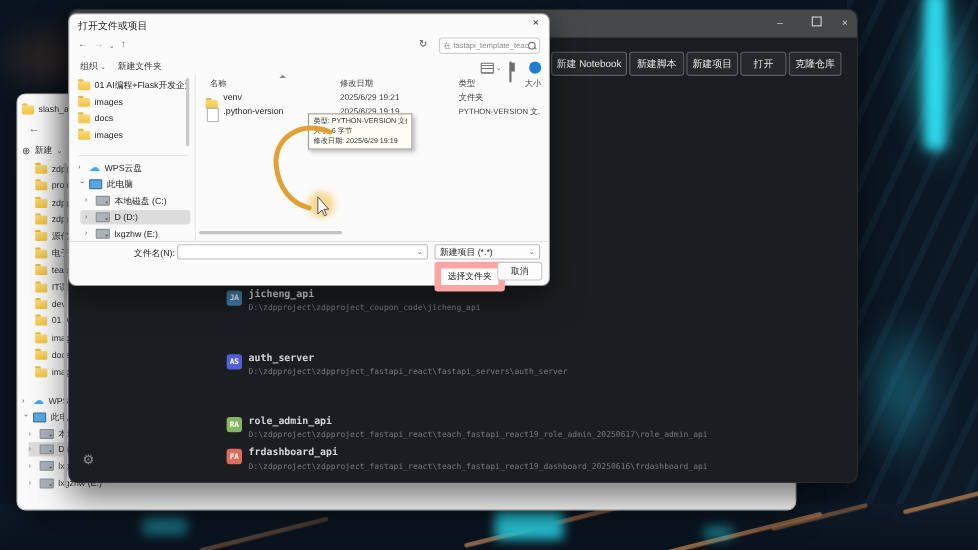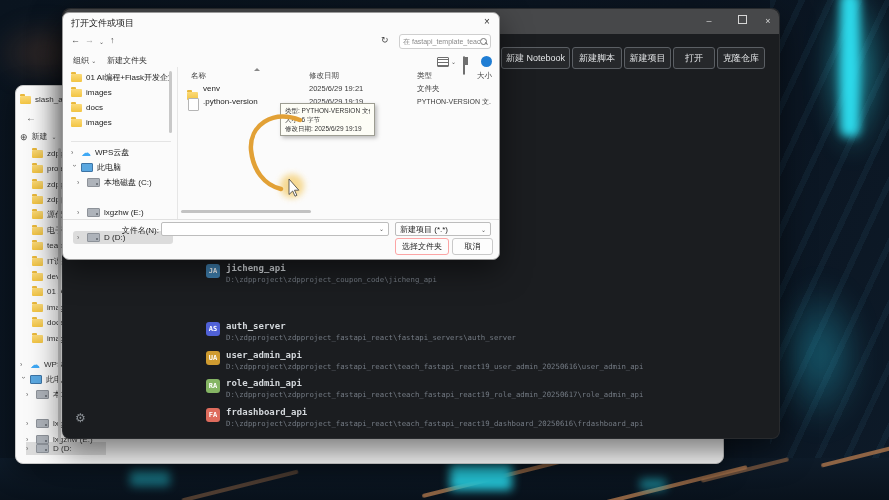--- a/index.html
+++ b/index.html
@@ -71,38 +71,38 @@
     display:flex;align-items:center;padding:0 3px;box-sizing:border-box;font-size:7px;color:#8a8a8a;}
   .mag{width:5px;height:5px;border:1px solid #777;border-radius:50%;position:relative;flex:none;}
   .mag::after{content:"";position:absolute;left:4px;top:4px;width:3px;height:1px;background:#777;transform:rotate(45deg);}
   .tbar-txt{position:absolute;top:42px;font-size:8px;color:#333;}
   .viewico{width:10px;height:8px;border:1px solid #6f6f6f;border-radius:1px;background:
     repeating-linear-gradient(#fff 0 1px,#6f6f6f 1px 2px,#fff 2px 3px);}
   .paneico{width:10px;height:8px;border:1px solid #6f6f6f;border-radius:1px;position:relative;}
   .paneico::after{content:"";position:absolute;left:0;top:0;width:4px;height:8px;background:#6f6f6f;}
   .bluecirc{width:11px;height:11px;border-radius:50%;background:#1f7dd4;}
   .side-item{position:absolute;left:4px;width:108px;height:13px;display:flex;align-items:center;gap:4px;font-size:8px;color:#222;border-radius:3px;padding-left:4px;box-sizing:border-box;}
-  .side-sel{background:#dcdcdc;margin-top:40px;}
+  .side-sel{background:#dcdcdc;}
   .side-sep{left:8px;top:128px;width:100px;height:1px;background:#e4e4e4;}
   .side-scroll{left:106px;top:58px;width:3px;height:62px;background:#c8c8c8;border-radius:2px;}
   .vsep{left:114px;top:54px;width:1px;height:152px;background:#e6e6e6;}
   .hdr{position:absolute;top:58px;font-size:7.5px;color:#444;}
   .sortcaret{left:191px;top:55px;width:0;height:0;border-left:3px solid transparent;border-right:3px solid transparent;border-bottom:3px solid #888;}
   .cell{position:absolute;font-size:8px;color:#1c1c1c;}
   .cell.dim{color:#3a3a3a;font-size:7.5px;}
   .ficon{width:9px;height:11px;background:#fff;border:1px solid #b5b5b5;border-radius:1px;flex:none;}
   .hscroll{left:118px;top:197px;width:130px;height:3px;background:#c2c2c2;border-radius:2px;}
   .dlg-footer-sep{left:0;top:206px;width:436px;height:1px;background:#e0e0e0;}
   .fname-label{left:58px;top:212px;width:38px;text-align:right;font-size:8px;color:#222;}
   .fname-input{left:98px;top:209px;width:228px;height:14px;background:#fff;border:1px solid #bdbdbd;border-radius:2px;box-sizing:border-box;font-size:8px;padding:0 12px 0 3px;font-family:"Liberation Sans",sans-serif;}
   .ftype{left:332px;top:209px;width:96px;height:14px;background:#fdfdfd;border:1px solid #bdbdbd;border-radius:2px;
     display:flex;align-items:center;justify-content:space-between;padding:0 4px;box-sizing:border-box;font-size:8px;color:#222;}
   .dbtn{position:absolute;top:225px;height:15px;background:#fdfdfd;border:1px solid #c9c9c9;border-radius:3px;
     font-size:8px;color:#1a1a1a;text-align:center;line-height:15px;}
-  .dbtn.primary{border:1px solid #fca5a5;}
+  .dbtn.primary{border:6px solid #fca5a5;}
   .dropchev{font-size:6px;color:#555;}
 
   
   .tooltip{left:280px;top:103px;width:95px;background:#fdfdf6;border:1px solid #9d9d92;
     box-shadow:2px 2px 4px rgba(0,0,0,.25);padding:2px 4px;box-sizing:border-box;}
   .tooltip div{font-size:6.5px;color:#333;line-height:9px;white-space:nowrap;overflow:hidden;}
 
   .annot{position:absolute;left:0;top:0;pointer-events:none;}
   .z1{z-index:1}.z2{z-index:2}.z3{z-index:3}.z4{z-index:4}.z5{z-index:5}
 </style>
@@ -244,25 +244,20 @@
     <div class="proj" style="top:254px;">
       <span class="avatar" style="background: rgb(63, 127, 174);">JA</span>
       <span class="pname">jicheng_api</span>
       <span class="ppath">D:\zdpproject\zdpproject_coupon_code\jicheng_api</span>
     </div>
     <div class="proj" style="top:312px;">
       <span class="avatar" style="background: rgb(80, 97, 214);">AS</span>
       <span class="pname">auth_server</span>
       <span class="ppath">D:\zdpproject\zdpproject_fastapi_react\fastapi_servers\auth_server</span>
     </div>
-    <div class="proj" style="top:341px;">
-      <span class="avatar" style="background: rgb(207, 155, 48);">UA</span>
-      <span class="pname">user_admin_api</span>
-      <span class="ppath">D:\zdpproject\zdpproject_fastapi_react\teach_fastapi_react19_user_admin_20250616\user_admin_api</span>
-    </div>
     <div class="proj" style="top:369px;">
       <span class="avatar" style="background: rgb(133, 181, 100);">RA</span>
       <span class="pname">role_admin_api</span>
       <span class="ppath">D:\zdpproject\zdpproject_fastapi_react\teach_fastapi_react19_role_admin_20250617\role_admin_api</span>
     </div>
     <div class="proj" style="top:398px;">
       <span class="avatar" style="background: rgb(222, 108, 93);">FA</span>
       <span class="pname">frdashboard_api</span>
       <span class="ppath">D:\zdpproject\zdpproject_fastapi_react\teach_fastapi_react19_dashboard_20250616\frdashboard_api</span>
     </div>

